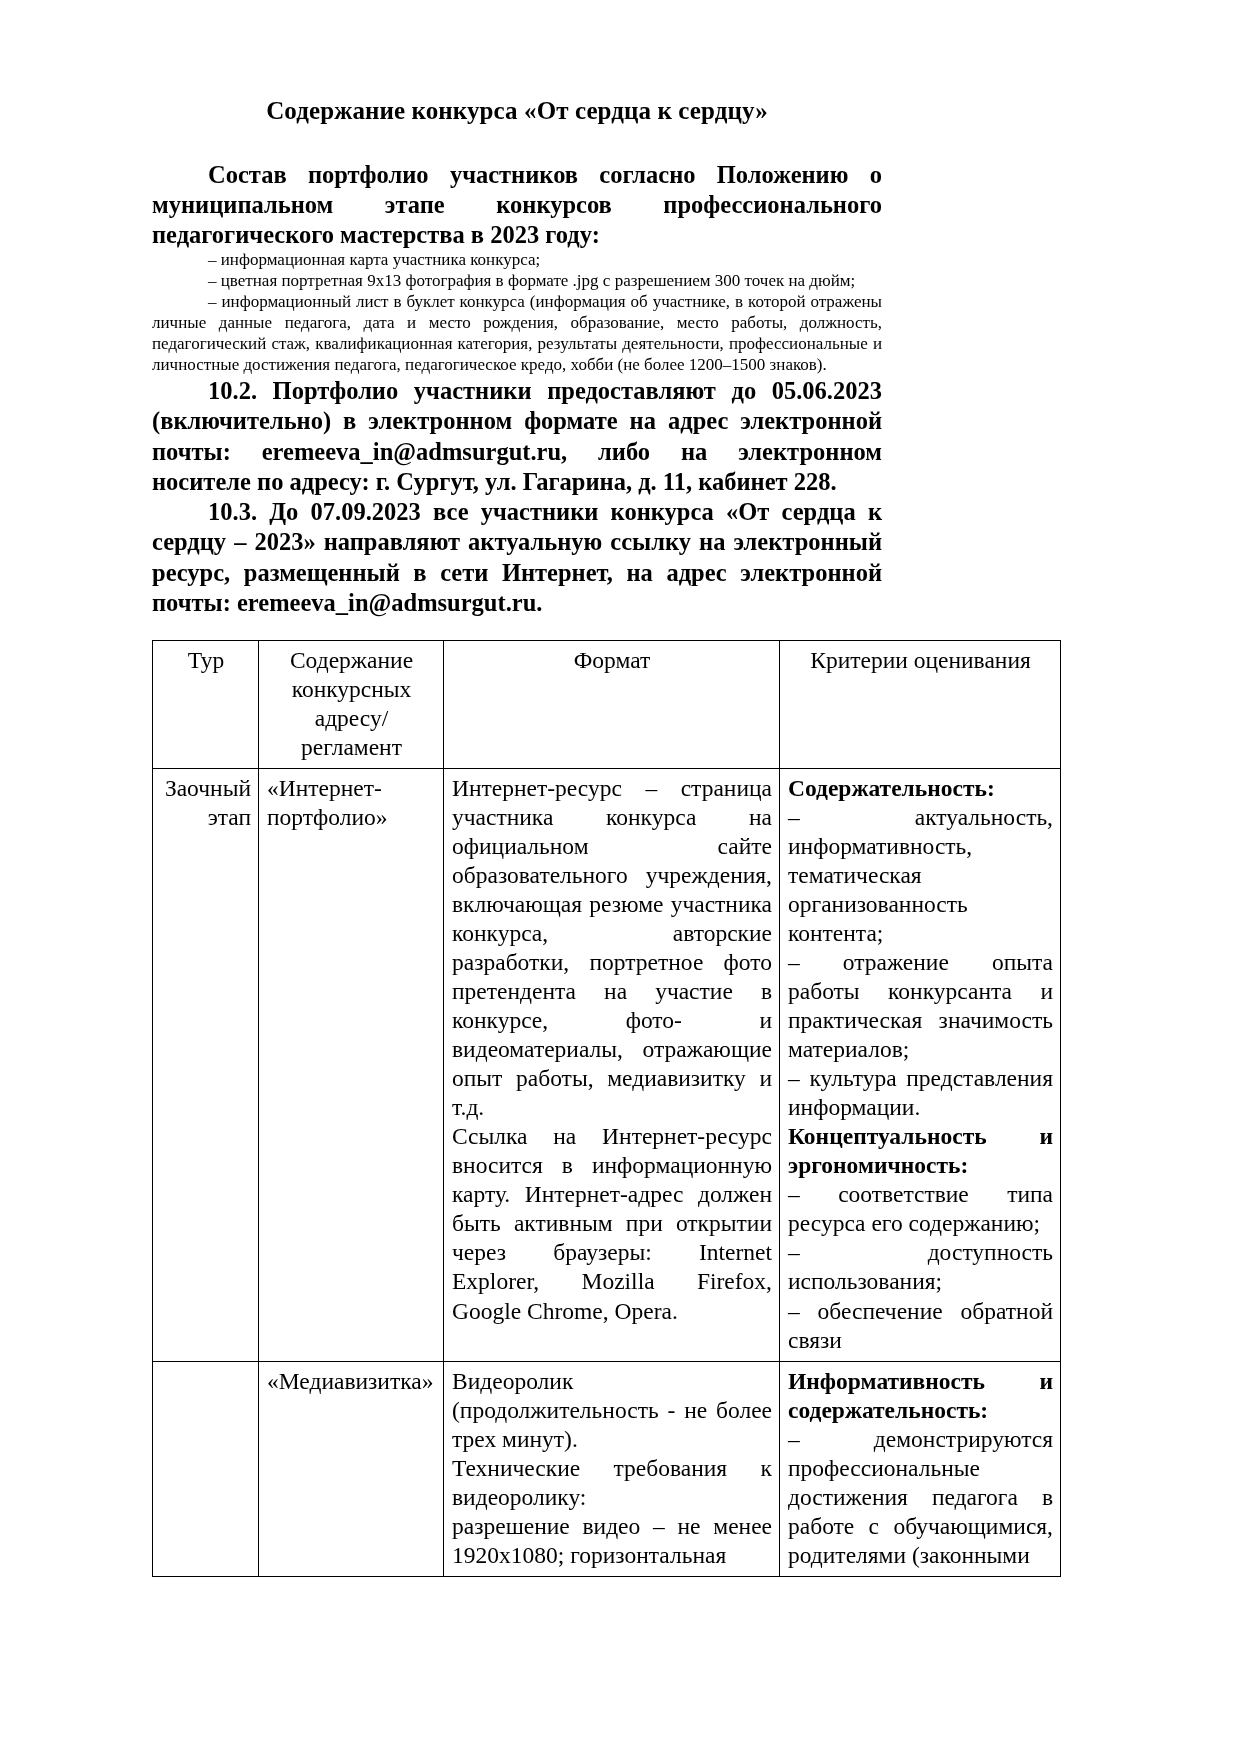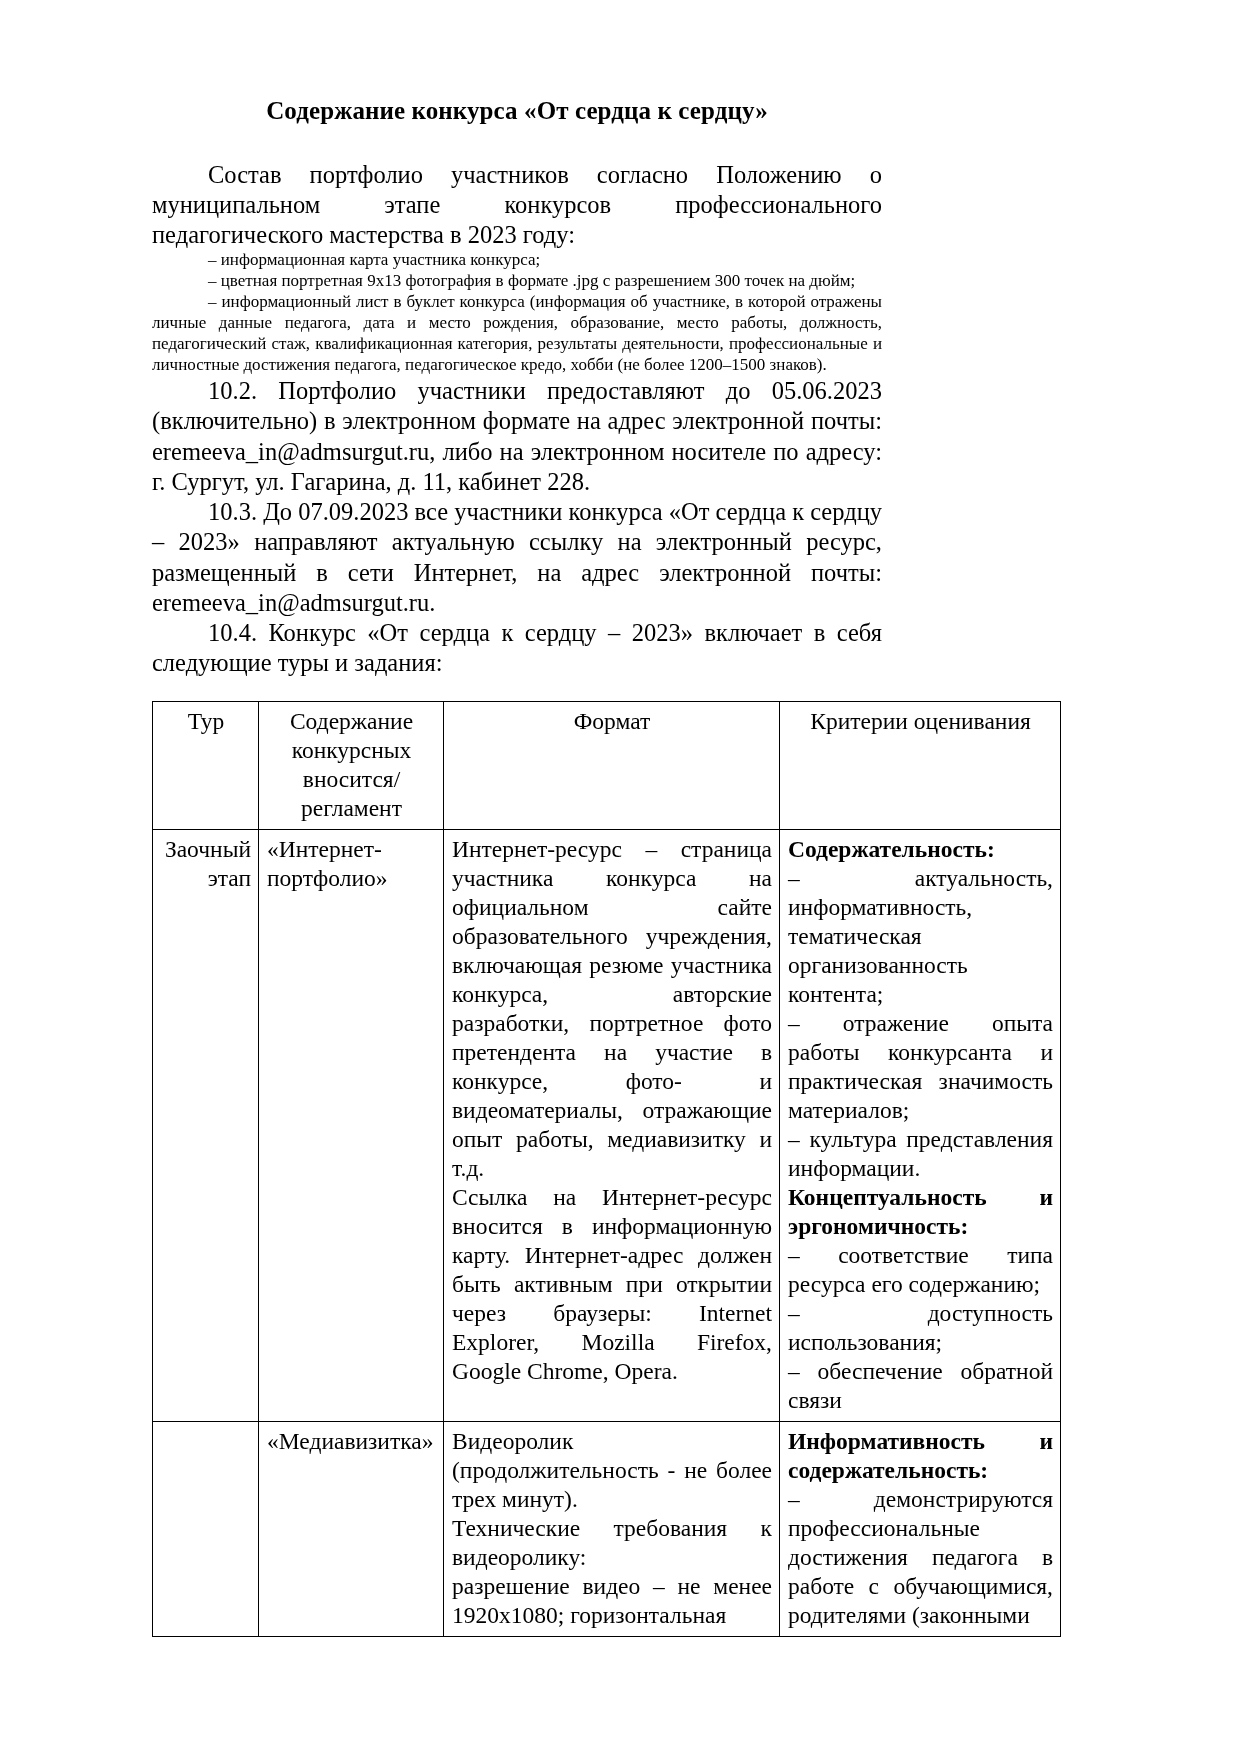--- a/index.html
+++ b/index.html
@@ -32,20 +32,21 @@
     letter-spacing: 0.1px;
   }
   p.body-par {
     margin: 0;
     font-size: 24.5px;
     line-height: 1.235;
     text-align: justify;
     text-justify: inter-word;
     text-indent: 56px;
     hyphens: none;
+    font-weight: bold;
   }
   p.dash-item {
     margin: 0;
     font-size: 17px;
     line-height: 1.235;
     text-align: justify;
     text-indent: 56px;
   }
   .last-line-left {
     text-align-last: left;
@@ -101,38 +102,37 @@
   <p class="dash-item last-line-left">– информационная карта участника конкурса;</p>
 
   <p class="dash-item last-line-left">– цветная портретная 9х13 фотография в формате .jpg с разрешением 300 точек на дюйм;</p>
 
   <p class="dash-item last-line-left">– информационный лист в буклет конкурса (информация об участнике, в которой отражены личные данные педагога, дата и место рождения, образование, место работы, должность, педагогический стаж, квалификационная категория, результаты деятельности, профессиональные и личностные достижения педагога, педагогическое кредо, хобби (не более 1200–1500 знаков).</p>
 
   <p class="body-par last-line-left">10.2. Портфолио участники предоставляют до 05.06.2023 (включительно) в электронном формате на адрес электронной почты: eremeeva_in@admsurgut.ru, либо на электронном носителе по адресу: г. Сургут, ул. Гагарина, д. 11, кабинет 228.</p>
 
   <p class="body-par last-line-left">10.3. До 07.09.2023 все участники конкурса «От сердца к сердцу – 2023» направляют актуальную ссылку на электронный ресурс, размещенный в сети Интернет, на адрес электронной почты: eremeeva_in@admsurgut.ru.</p>
 
-  <p class="body-par last-line-left">10.4. Конкурс «От сердца к сердцу – 2023» включает в себя следующие туры и задания:</p>
 
   <table class="tours-table">
     <colgroup>
       <col class="col-tur">
       <col class="col-cont">
       <col class="col-form">
       <col class="col-crit">
     </colgroup>
     <thead>
       <tr>
         <th class="cell-center">
           <span>Тур</span>
         </th>
         <th class="cell-center">
           <span class="hdr-line">Содержание</span>
           <span class="hdr-line">конкурсных</span>
-          <span class="hdr-line">вносится/</span>
+          <span class="hdr-line">адресу/</span>
           <span class="hdr-line">регламент</span>
         </th>
         <th class="cell-center">
           <span>Формат</span>
         </th>
         <th class="cell-center">
           <span>Критерии оценивания</span>
         </th>
       </tr>
     </thead>

